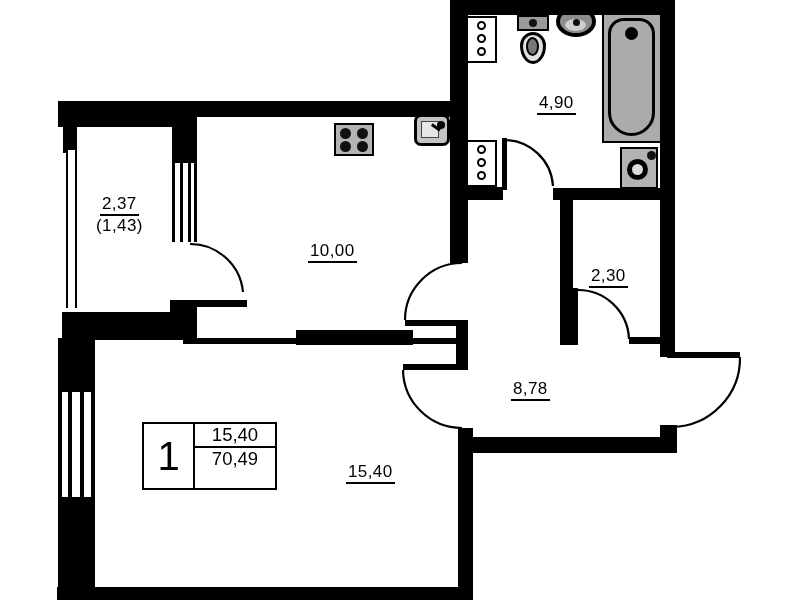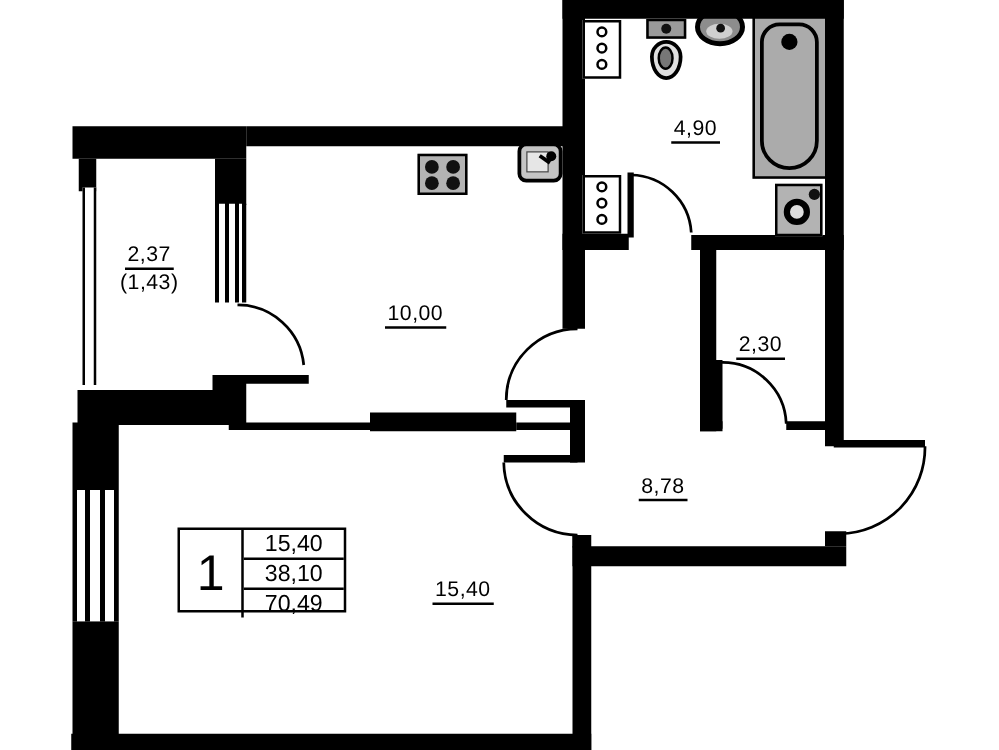--- a/index.html
+++ b/index.html
@@ -170,17 +170,16 @@
   <div class="lbl" style="left:511px;top:379px">
     <span class="u">8,78</span>
   </div>
   <div class="lbl" style="left:346px;top:462px">
     <span class="u">15,40</span>
   </div>
 
   <div class="stamp">
     <div class="cell-rooms">1</div>
     <div class="cell-val rb">15,40</div>
-    <div class="cell-val rb">38,10</div>
     <div class="cell-val">70,49</div>
   </div>
 
 </div>
 
 </body></html>

